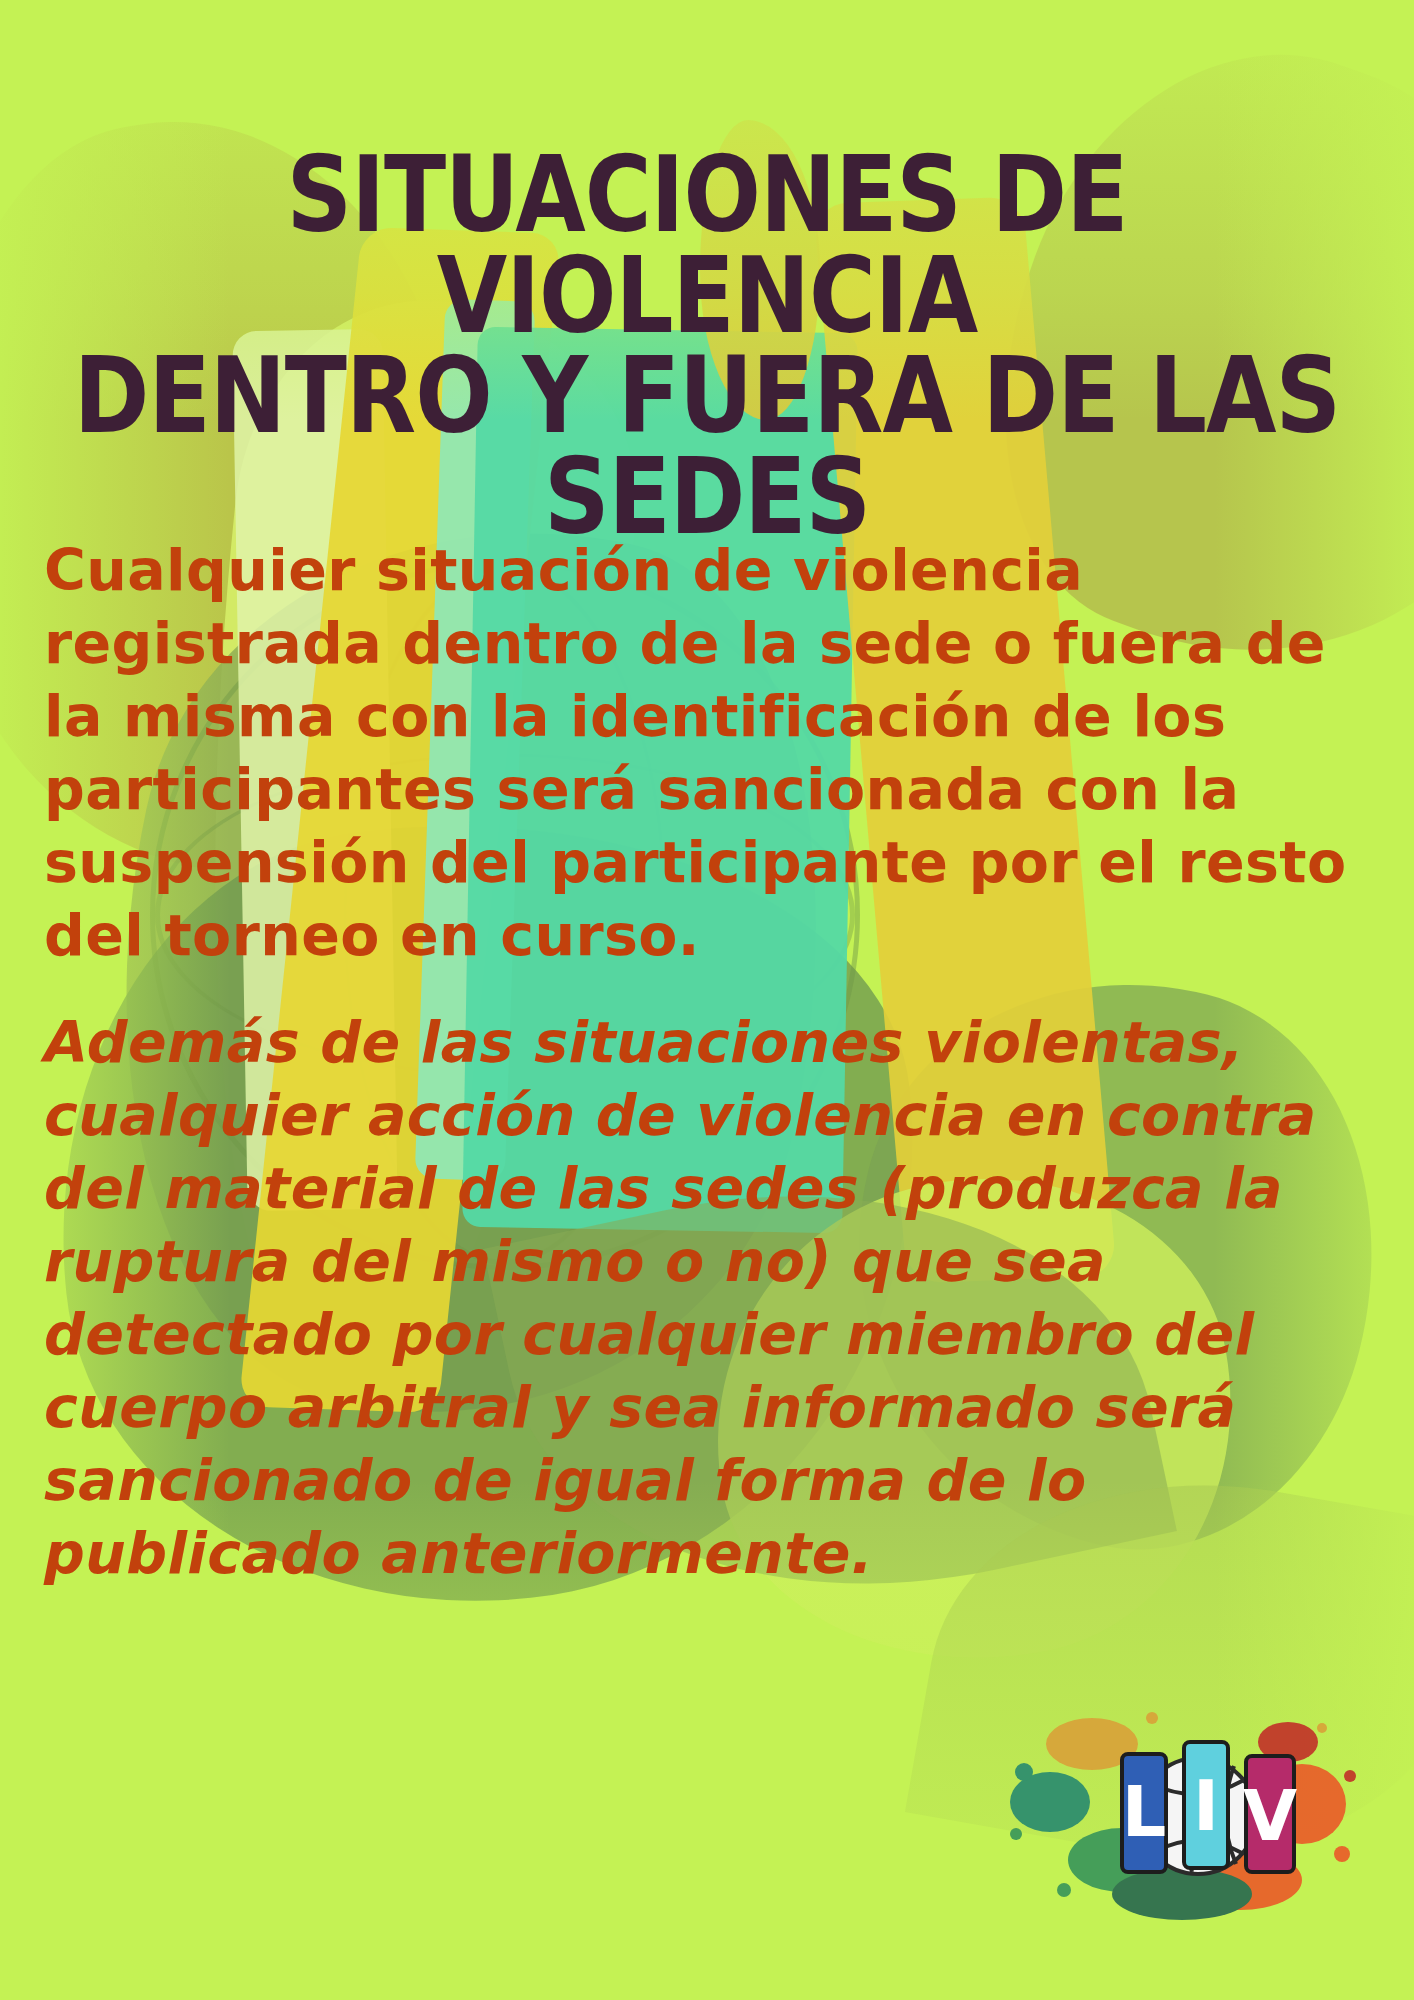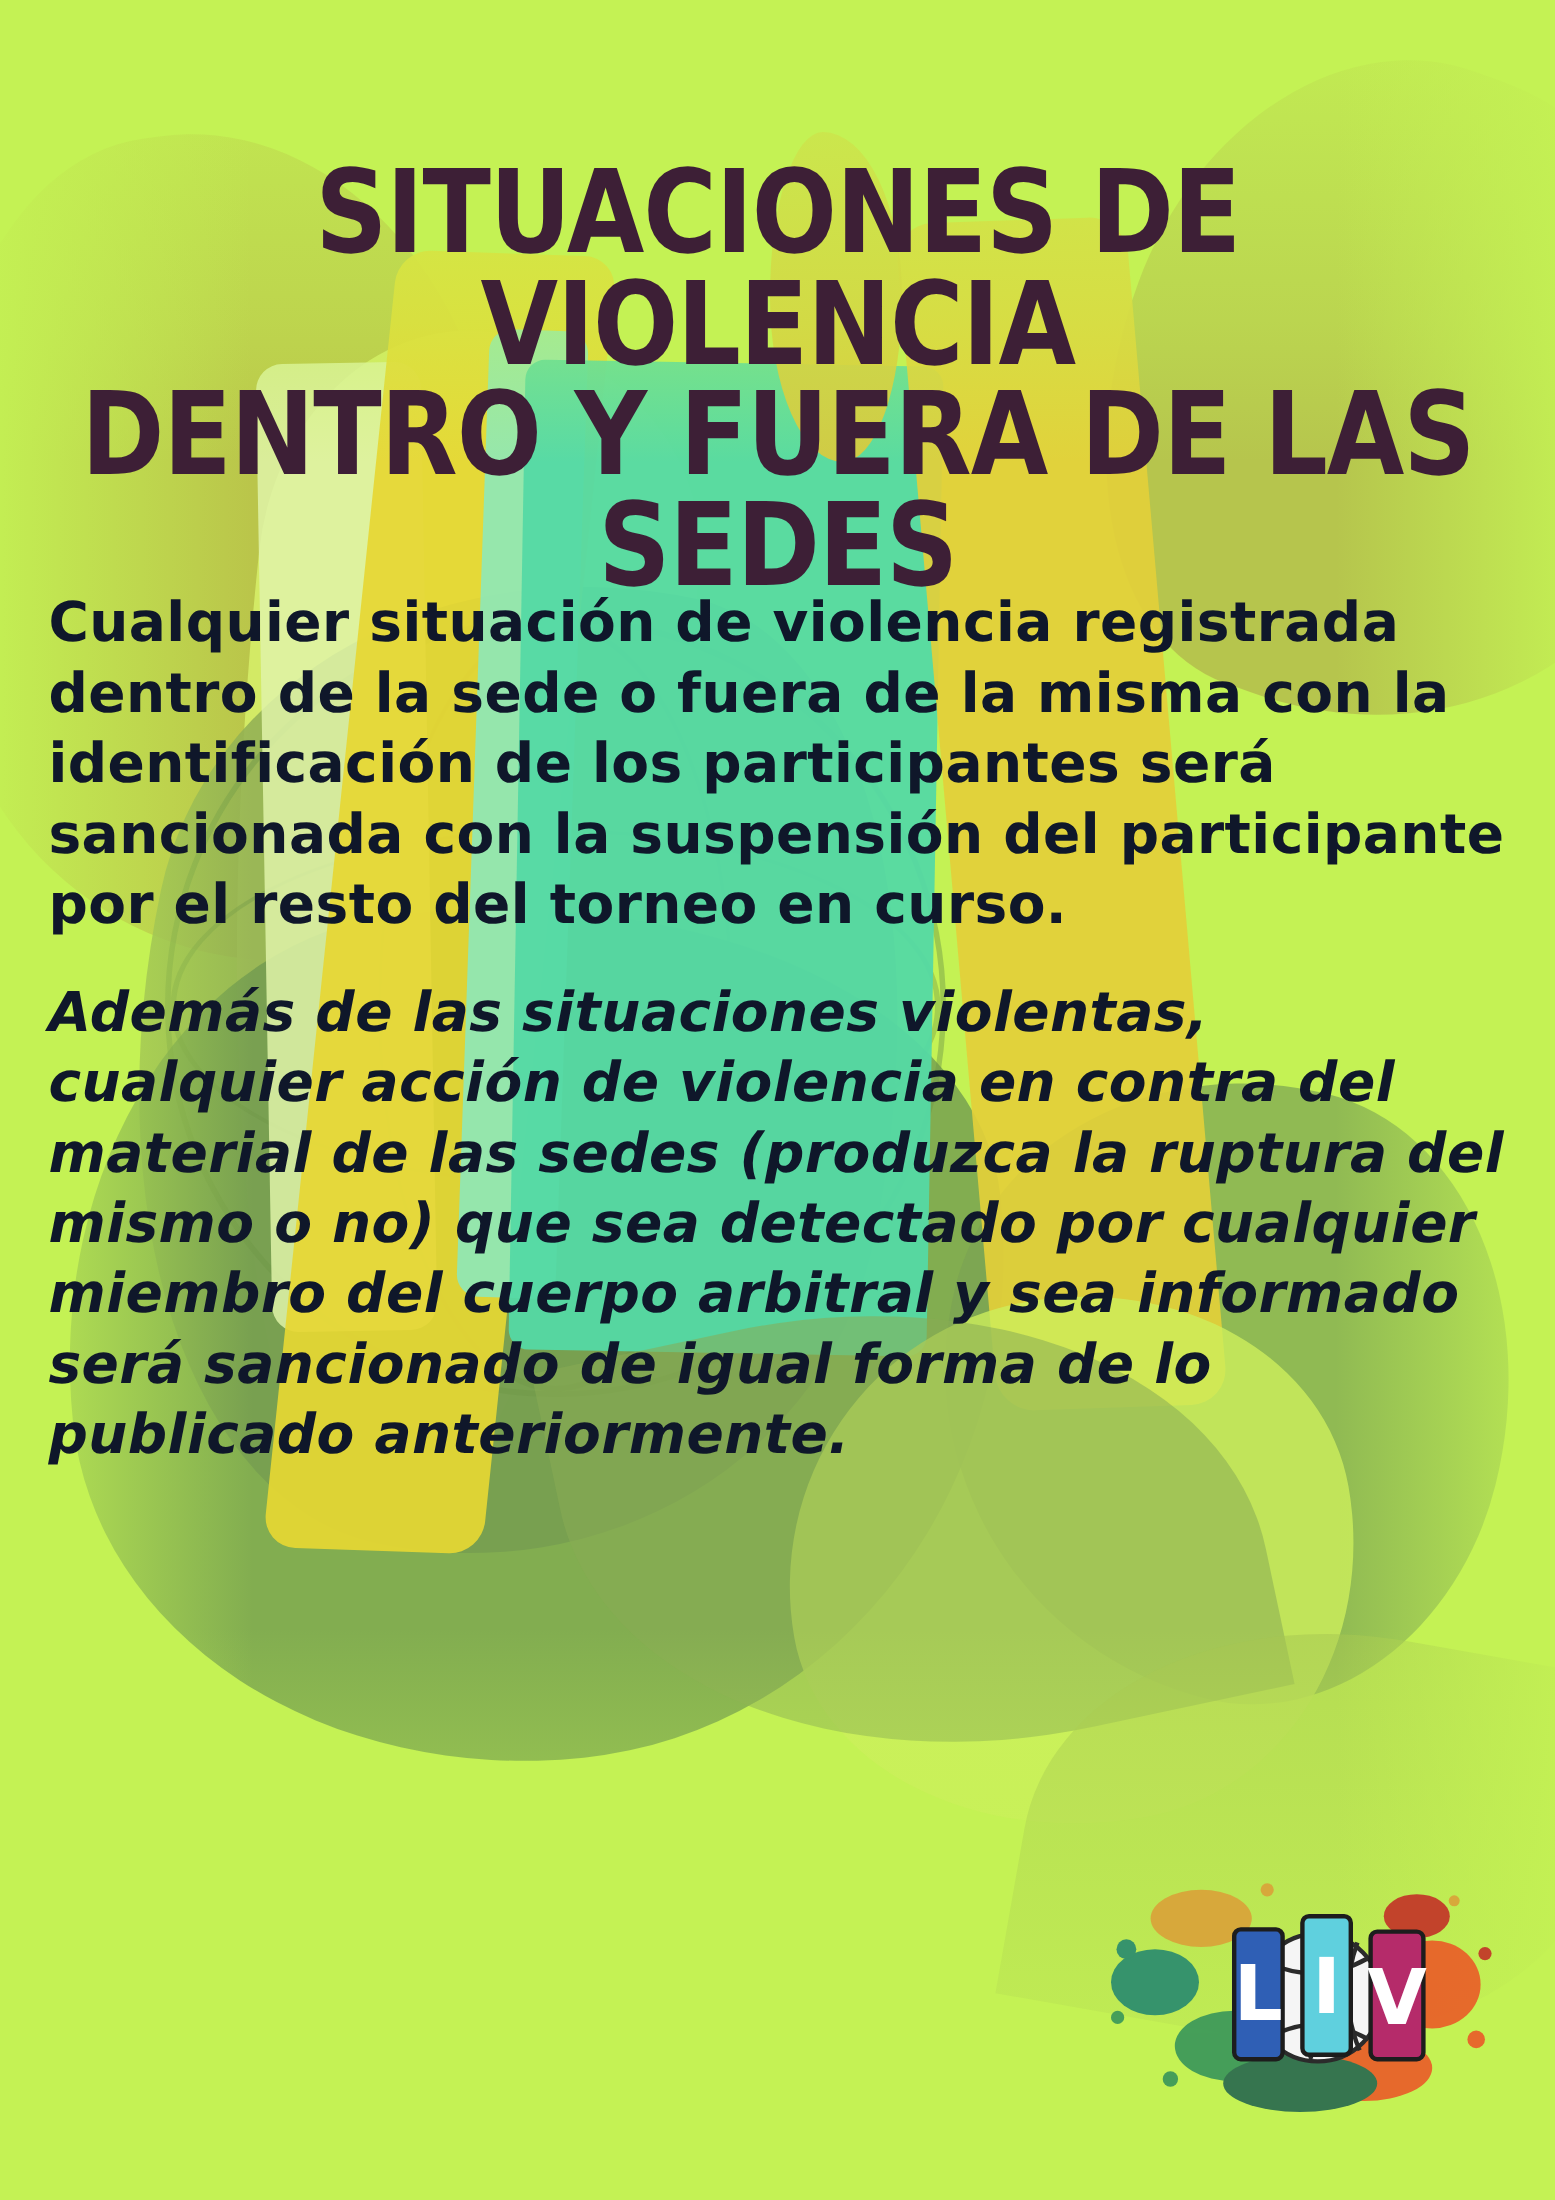--- a/index.html
+++ b/index.html
@@ -221,24 +221,24 @@
     text-align: center;
     text-transform: uppercase;
     transform: scaleX(1.06) scaleY(1.22);
     transform-origin: center top;
     white-space: pre-line;
   }
 
   .body-text {
     margin: 0;
     padding-top: 86px;
-    color: #0f172a;
+    color: #c2410c;
     font-family: "DejaVu Sans", sans-serif;
     font-weight: bold;
-    font-size: 50px;
+    font-size: 57px;
     line-height: 1.28;
     letter-spacing: .4px;
     text-align: left;
     white-space: pre-line;
   }
 
   .body-text.second {
     padding-top: 34px;
     font-style: italic;
   }

